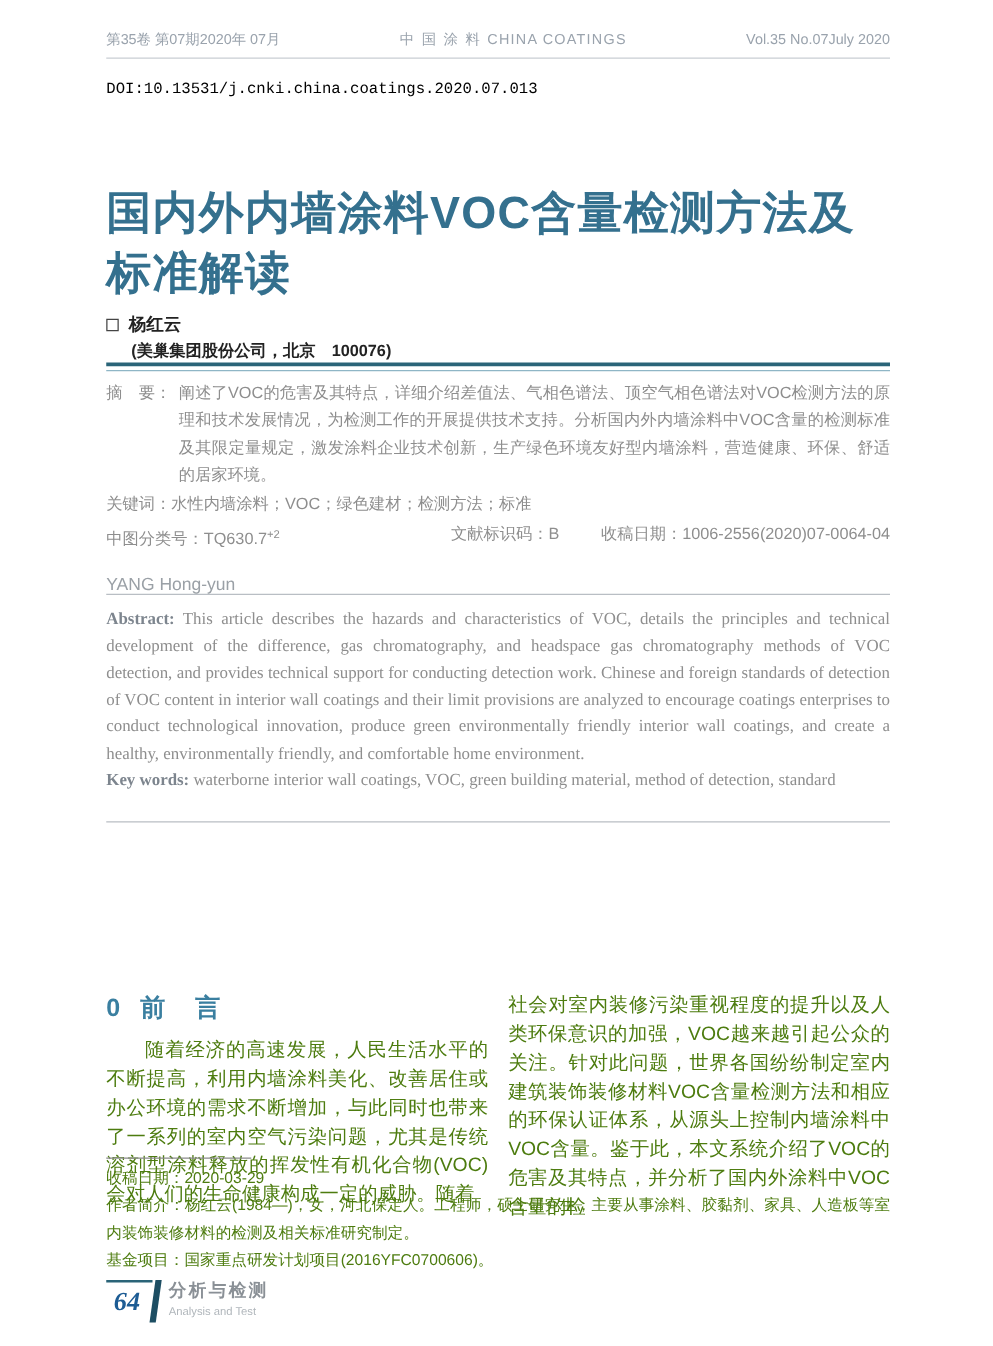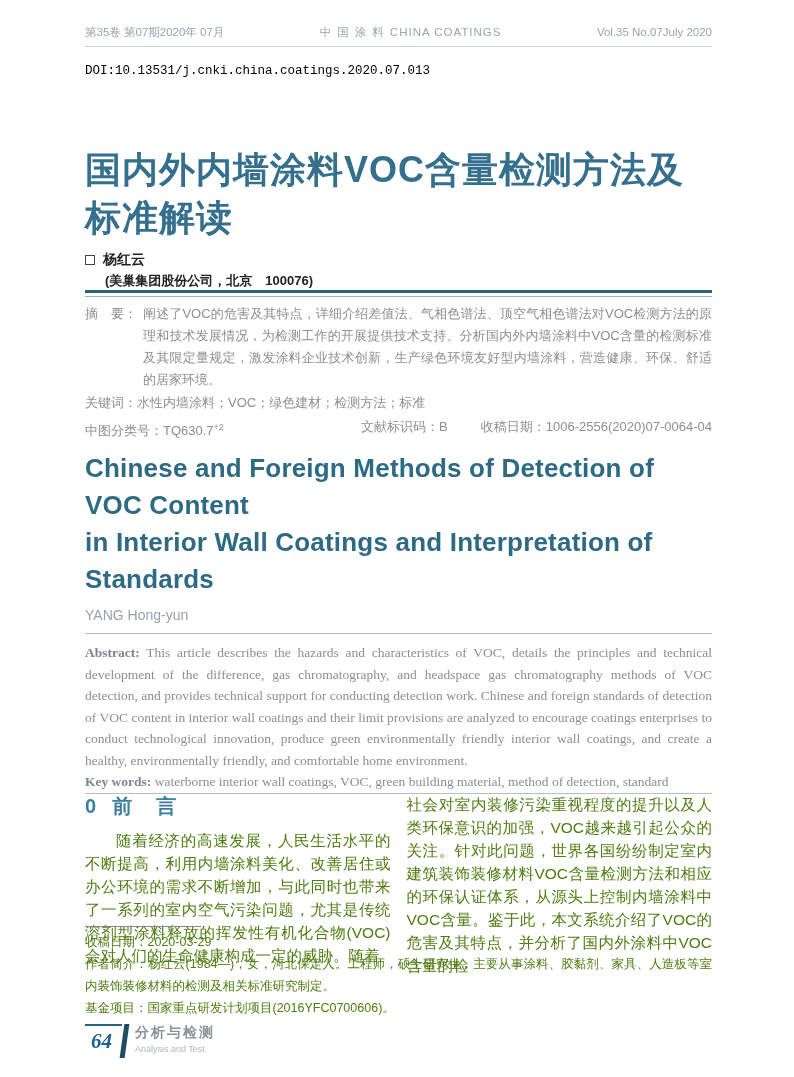--- a/index.html
+++ b/index.html
@@ -49,22 +49,22 @@
   .clc-row .seg2{flex:1;}
   .clc-row .seg3{flex:0 0 auto;}
   sup{font-size:9px;}
 
   
   .en-sec{top:450px;}
   .title-en{color:#2d6a84;font-size:26px;font-weight:bold;line-height:37px;letter-spacing:0.2px;}
   .en-author{margin-top:9px;font-size:14px;color:#9aa0a6;}
   .en-affil{margin-top:3px;font-size:14px;color:#8d949c;font-style:italic;
     font-family:"Liberation Serif","DejaVu Serif",serif;}
-  .en-abs{margin-top:10px;border-top:1px solid #b9bec4;border-bottom:1px solid #b9bec4;
-    padding:8px 0 0 0;font-family:"Liberation Serif","DejaVu Serif",serif;
+  .en-abs{border-top:1px solid #b9bec4;border-bottom:1px solid #b9bec4;
+    padding:8px 0 22px 0;font-family:"Liberation Serif","DejaVu Serif",serif;
     font-size:13.5px;line-height:21.5px;color:var(--abstract_gray);text-align:justify;}
   .en-abs b{color:#7d858e;font-weight:bold;}
 
   
   .body-cols{top:793px;display:flex;gap:16px;}
   .colL,.colR{flex:1;}
   .sec-head{color:var(--heading_teal);font-size:20px;font-weight:bold;letter-spacing:2px;margin-bottom:9px;}
   .sec-head .num{margin-right:14px;}
   .para{font-size:15.5px;line-height:23px;color:#4d7c0f;text-align:justify;font-weight:500;}
   .indent{text-indent:2em;}
@@ -133,24 +133,20 @@
       <span class="seg2">
         <span>文献标识码：</span><span>B</span>
       </span>
       <span class="seg3">
         <span>收稿日期：</span><span>1006-2556(2020)07-0064-04</span>
       </span>
     </div>
   </div>
 
   <div class="content en-sec" style="position:absolute;">
-    <div class="title-en">
-      <div>Chinese and Foreign Methods of Detection of VOC Content</div>
-      <div>in Interior Wall Coatings and Interpretation of Standards</div>
-    </div>
     <div class="en-author">YANG Hong-yun</div>
     <div class="en-abs">
       <div><b>Abstract:</b><span> This article describes the hazards and characteristics of VOC, details the principles and technical development of the difference, gas chromatography, and headspace gas chromatography methods of VOC detection, and provides technical support for conducting detection work. Chinese and foreign standards of detection of VOC content in interior wall coatings and their limit provisions are analyzed to encourage coatings enterprises to conduct technological innovation, produce green environmentally friendly interior wall coatings, and create a healthy, environmentally friendly, and comfortable home environment.</span></div>
       <div><b>Key words:</b><span> waterborne interior wall coatings, VOC, green building material, method of detection, standard</span></div>
     </div>
   </div>
 
   <div class="content body-cols" style="position:absolute;">
     <div class="colL">
       <div class="sec-head">

